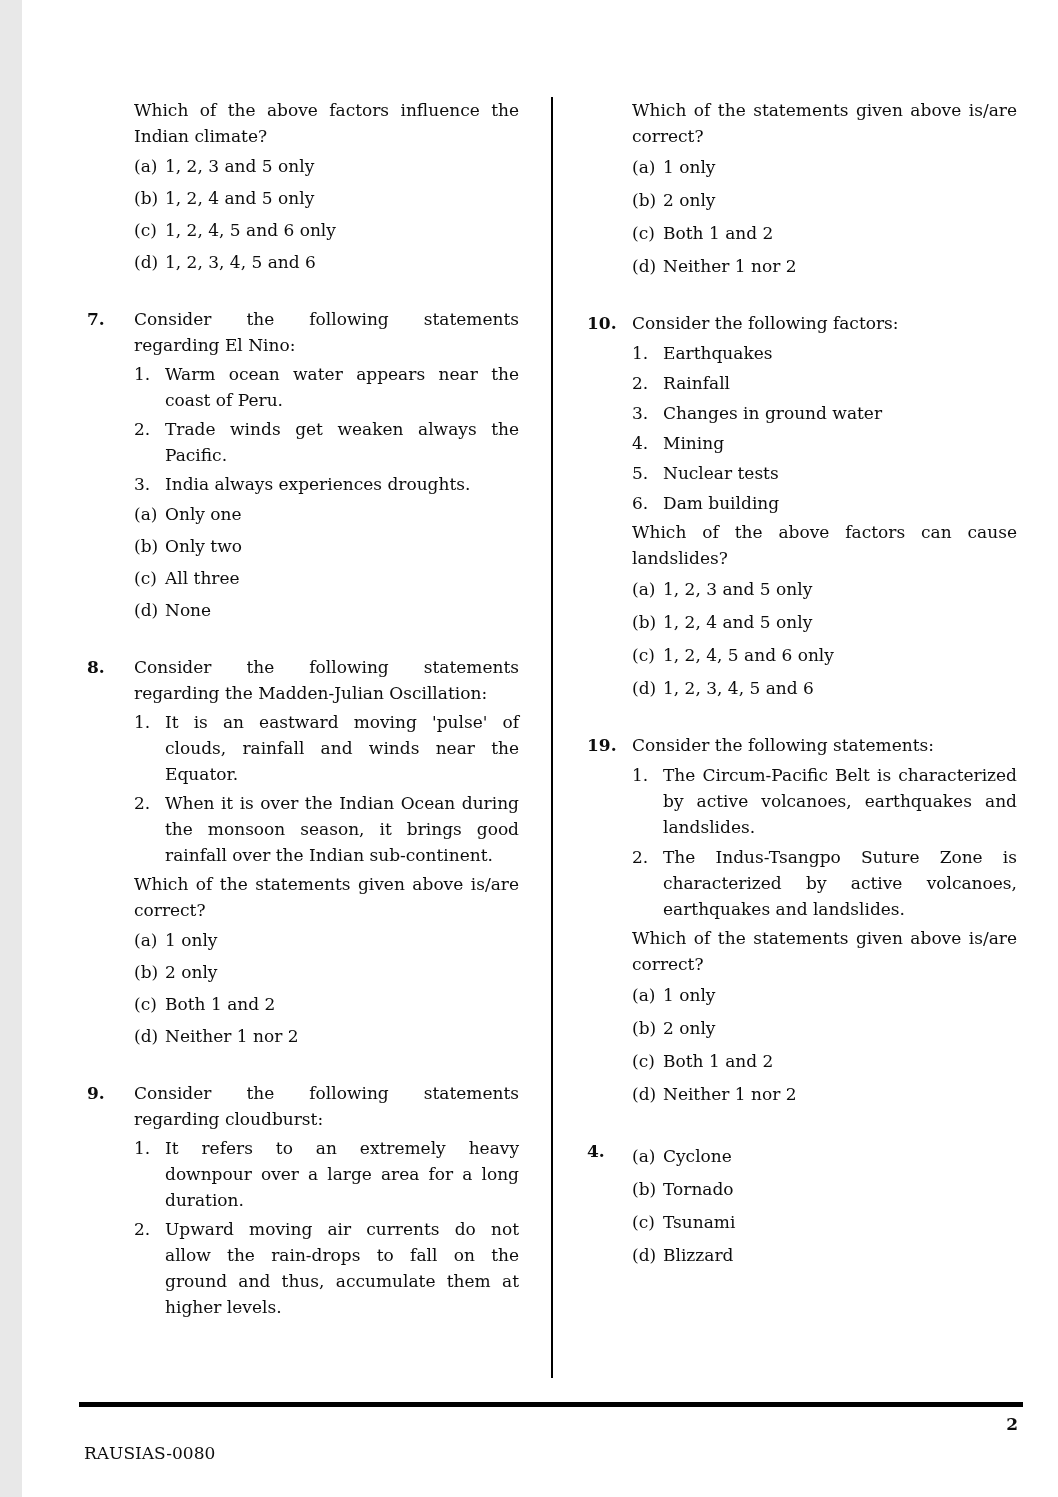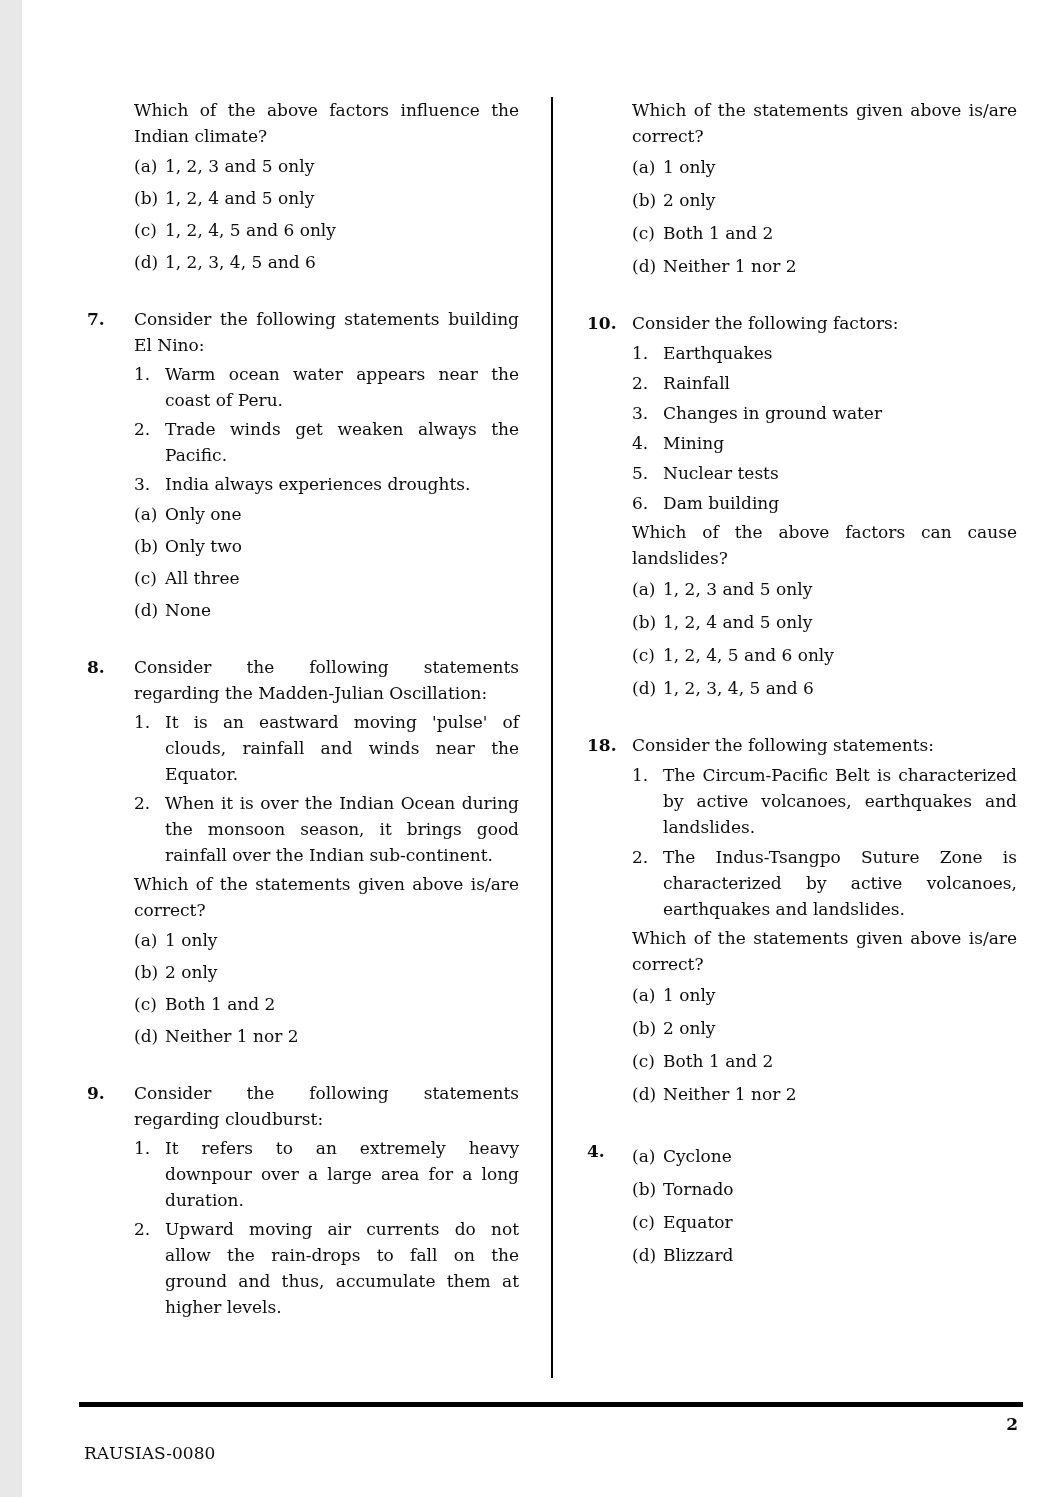--- a/index.html
+++ b/index.html
@@ -57,21 +57,21 @@
           </div>
           <div class="opt">
             <div class="olabel">(d)</div>
             <div class="otext">1, 2, 3, 4, 5 and 6</div>
           </div>
         </div>
       </div>
       <div class="qblock">
         <div class="qnum">7.</div>
         <div class="qbody">
-          <div class="stem">Consider the following statements building El Nino:</div>
+          <div class="stem">Consider the following statements regarding El Nino:</div>
           <div class="subitem">
             <div class="slabel">1.</div>
             <div class="stext">Warm ocean water appears near the coast of Peru.</div>
           </div>
           <div class="subitem">
             <div class="slabel">2.</div>
             <div class="stext">Trade winds get weaken always the Pacific.</div>
           </div>
           <div class="subitem">
             <div class="slabel">3.</div>
@@ -206,21 +206,21 @@
             <div class="olabel">(c)</div>
             <div class="otext">1, 2, 4, 5 and 6 only</div>
           </div>
           <div class="opt">
             <div class="olabel">(d)</div>
             <div class="otext">1, 2, 3, 4, 5 and 6</div>
           </div>
         </div>
       </div>
       <div class="qblock">
-        <div class="qnum">18.</div>
+        <div class="qnum">19.</div>
         <div class="qbody">
           <div class="stem">Consider the following statements:</div>
           <div class="subitem">
             <div class="slabel">1.</div>
             <div class="stext">The Circum-Pacific Belt is characterized by active volcanoes, earthquakes and landslides.</div>
           </div>
           <div class="subitem">
             <div class="slabel">2.</div>
             <div class="stext">The Indus-Tsangpo Suture Zone is characterized by active volcanoes, earthquakes and landslides.</div>
           </div>
@@ -249,21 +249,21 @@
           <div class="opt">
             <div class="olabel">(a)</div>
             <div class="otext">Cyclone</div>
           </div>
           <div class="opt">
             <div class="olabel">(b)</div>
             <div class="otext">Tornado</div>
           </div>
           <div class="opt">
             <div class="olabel">(c)</div>
-            <div class="otext">Equator</div>
+            <div class="otext">Tsunami</div>
           </div>
           <div class="opt">
             <div class="olabel">(d)</div>
             <div class="otext">Blizzard</div>
           </div>
         </div>
       </div>
     </div>
   <div class="footer-rule"></div>
   <div class="footer-code">RAUSIAS-0080</div>

